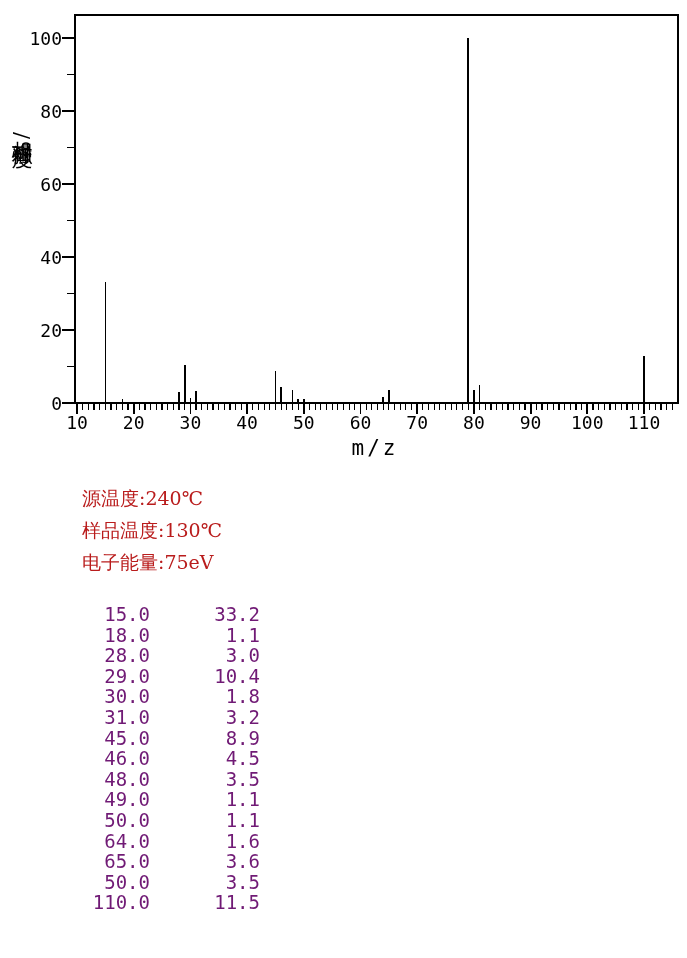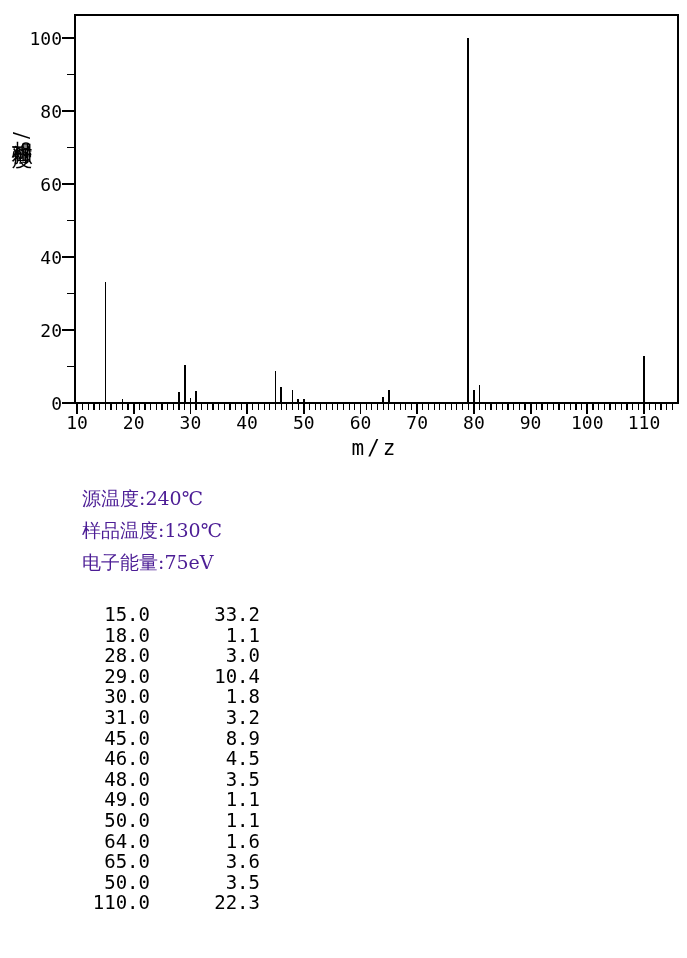--- a/index.html
+++ b/index.html
@@ -29,30 +29,30 @@
     letter-spacing: 2px;
     color: #000000;
     white-space: nowrap;
   }
 
   .params {
     position: absolute;
     left: 82px; top: 487px;
     font-family: "DejaVu Serif", "Liberation Serif", serif;
     font-size: 19px;
-    color: #4c1d95;
+    color: #b91c1c;
   }
   .param-line { line-height: 22px; margin-bottom: 10px; white-space: nowrap; }
 
   .peak-table {
     position: absolute;
     left: 60px; top: 604px;
     font-family: "DejaVu Sans Mono", monospace;
     font-size: 19px;
-    color: #000000;
+    color: #701a75;
   }
   .peak-row { display: flex; line-height: 20.6px; height: 20.6px; }
   .mz-cell { width: 90px; text-align: right; }
   .intensity-cell { width: 110px; text-align: right; }
 </style>
 </head>
 <body>
 
 <div class="page">
 
@@ -273,17 +273,17 @@
       <div class="peak-row">
         <div class="mz-cell">65.0</div>
         <div class="intensity-cell">3.6</div>
       </div>
       <div class="peak-row">
         <div class="mz-cell">50.0</div>
         <div class="intensity-cell">3.5</div>
       </div>
       <div class="peak-row">
         <div class="mz-cell">110.0</div>
-        <div class="intensity-cell">22.3</div>
+        <div class="intensity-cell">11.5</div>
       </div>
     </div>
 
 </div>
 
 </body></html>

